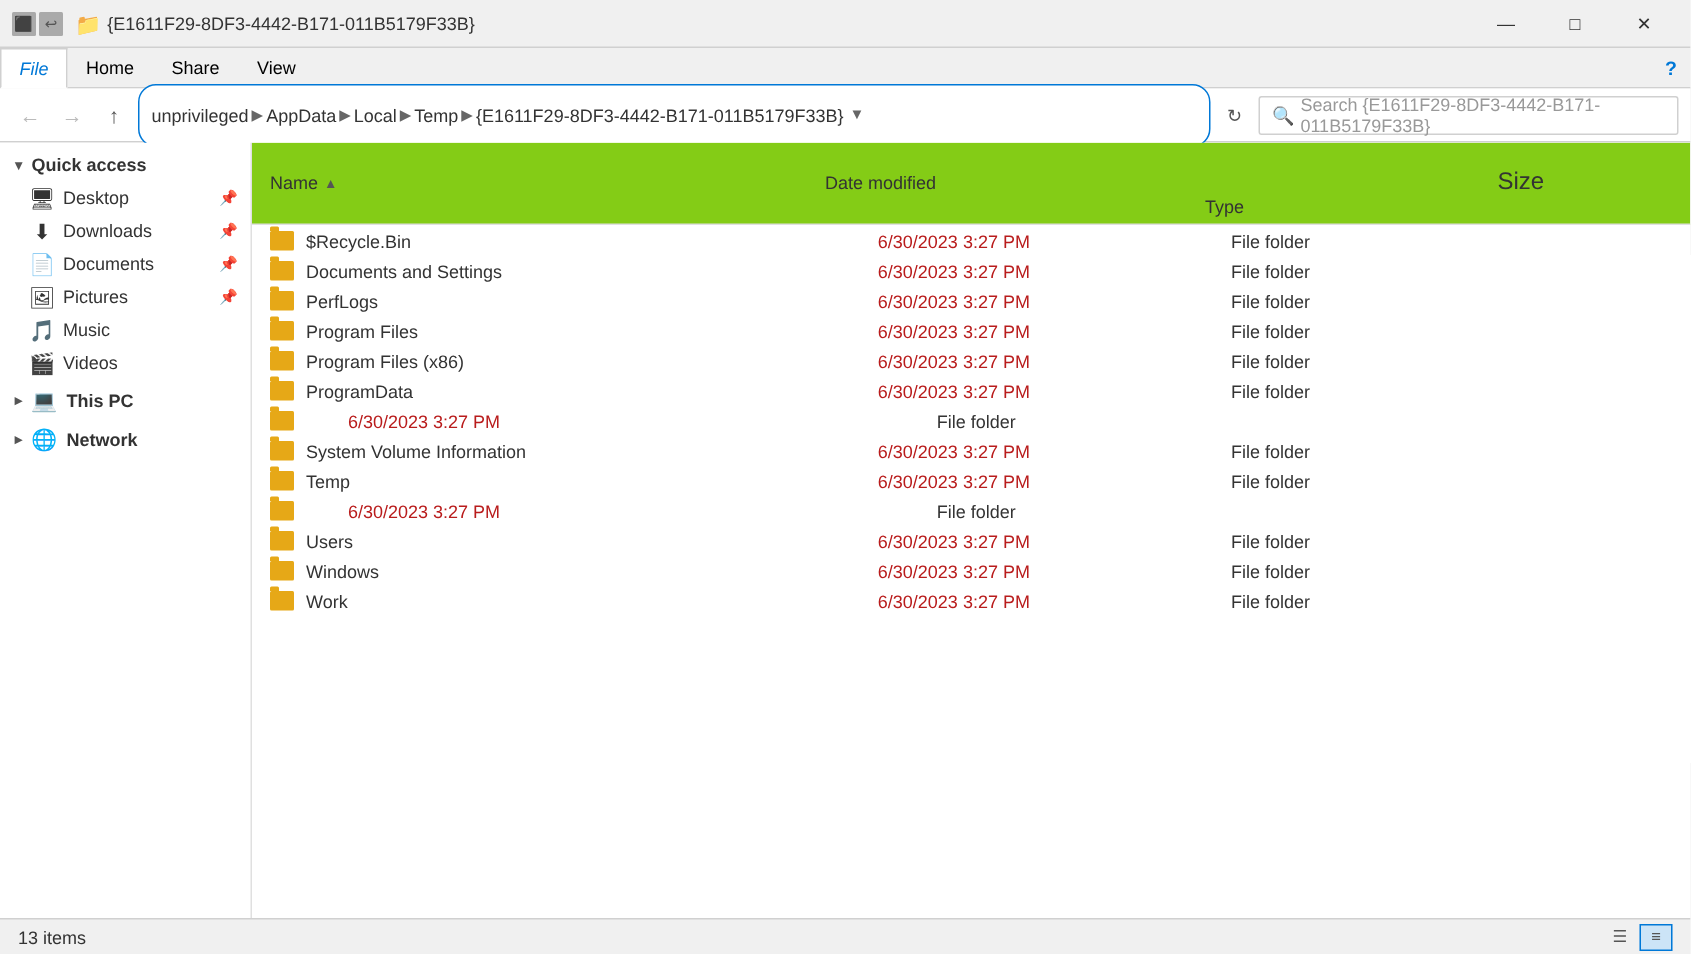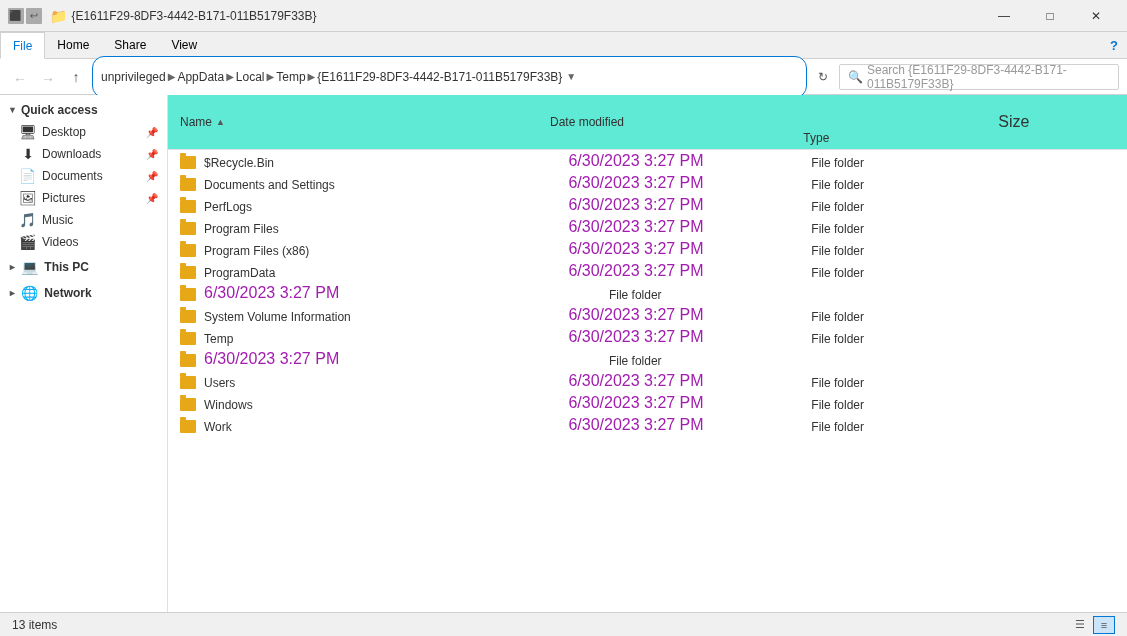--- a/index.html
+++ b/index.html
@@ -11,21 +11,21 @@
     .sys-icon { width: 16px; height: 16px; background: #aaa; border-radius: 1px; font-size: 10px; display: flex; align-items: center; justify-content: center; color: #555; cursor: pointer; }
     .title-bar-folder-icon { color: #e6a817; font-size: 14px; margin-right: 4px; }
     .title-bar-path { font-size: 12px; color: #333; flex: 1; }
     .window-controls { display: flex; gap: 0; margin-left: auto; }
     .win-btn { width: 46px; height: 32px; display: flex; align-items: center; justify-content: center; font-size: 12px; color: #333; cursor: pointer; background: transparent; }
 
     
     .ribbon { background: #f0f0f0; border-bottom: 1px solid #d0d0d0; }
     .ribbon-tabs { display: flex; height: 26px; }
     .ribbon-tab { padding: 0 12px; font-size: 12px; display: flex; align-items: center; cursor: pointer; border-right: 1px solid transparent; }
-    .ribbon-tab.active { background: white; border: 1px solid #d0d0d0; border-bottom: 1px solid white; color: #0078d7; margin-bottom: -1px; z-index: 1; }
+    .ribbon-tab.active { background: white; border: 1px solid #d0d0d0; border-bottom: 1px solid white; color: #0078d7; margin-bottom: -1px; z-index: 1; font-style: italic; }
     .ribbon-help { margin-left: auto; width: 26px; display: flex; align-items: center; justify-content: center; color: #0078d7; font-size: 13px; font-weight: bold; cursor: pointer; }
 
     
     .address-bar { background: white; height: 36px; display: flex; align-items: center; padding: 0 8px; border-bottom: 1px solid #d0d0d0; gap: 4px; }
     .nav-btn { width: 24px; height: 24px; display: flex; align-items: center; justify-content: center; border-radius: 2px; cursor: pointer; color: #555; font-size: 14px; }
     .nav-btn.disabled { color: #bbb; cursor: default; }
     .address-path { flex: 1; height: 42px; border: 1px solid #0078d7; border-radius: 12px; display: flex; align-items: center; padding: 0 8px; background: white; color: #333; font-size: 12px; }
     .address-path-parts { display: flex; align-items: center; gap: 2px; font-size: 12px; }
     .path-part { color: #333; cursor: pointer; }
     .path-sep { color: #666; font-size: 10px; }
@@ -41,34 +41,34 @@
     .sidebar { width: 168px; background: white; border-right: 1px solid #e0e0e0; overflow-y: auto; padding: 4px 0; }
     .sidebar-section { margin-bottom: 2px; }
     .sidebar-header { display: flex; align-items: center; padding: 4px 8px; font-size: 12px; font-weight: 600; color: #333; cursor: pointer; }
     .sidebar-chevron { font-size: 9px; margin-right: 4px; color: #555; }
     .sidebar-item { display: flex; align-items: center; padding: 3px 8px 3px 20px; font-size: 12px; color: #333; cursor: pointer; white-space: nowrap; }
     .sidebar-item-icon { width: 16px; height: 16px; margin-right: 6px; display: flex; align-items: center; justify-content: center; font-size: 14px; flex-shrink: 0; }
     .sidebar-item-pin { margin-left: auto; color: #888; font-size: 10px; }
 
     
     .content { flex: 1; background: white; overflow-y: auto; display: flex; flex-direction: column; }
-    .content-header { display: flex; align-items: center; padding: 4px 12px; border-bottom: 1px solid #e0e0e0; background: #5eead4; gap: 20px; }
+    .content-header { display: flex; align-items: center; padding: 4px 12px; border-bottom: 1px solid #e0e0e0; background: #84cc16; gap: 20px; }
     .col-name { flex: 3; font-size: 12px; color: #333; cursor: pointer; display: flex; align-items: center; gap: 4px; }
     .col-date { flex: 2; font-size: 12px; color: #333; cursor: pointer; }
     .col-type { flex: 1.5; font-size: 12px; color: #333; cursor: pointer; margin-top: 32px; }
     .col-size { flex: 1; font-size: 16px; color: #333; cursor: pointer; }
     .sort-arrow { font-size: 9px; color: #555; }
     .file-list { flex: 1; }
     .file-row { display: flex; align-items: flex-end; padding: 2px 12px; cursor: pointer; }
     .file-row:nth-child(even) { }
     .file-icon { width: 16px; height: 16px; margin-right: 8px; flex-shrink: 0; display: flex; align-items: center; justify-content: center; }
     .folder-icon-img { width: 16px; height: 13px; background: #e6a817; border-radius: 1px; position: relative; }
     .folder-icon-img::before { content: ''; position: absolute; top: -3px; left: 0; width: 6px; height: 3px; background: #e6a817; border-radius: 1px 1px 0 0; }
     .file-name { flex: 3; font-size: 12px; color: #333; }
-    .file-date { flex: 2; font-size: 16px; color: #a21caf; }
+    .file-date { flex: 2; font-size: 12px; color: #b91c1c; margin-left: 28px; }
     .file-type { flex: 1.5; font-size: 12px; color: #333; }
     .file-size { flex: 1; font-size: 12px; color: #333; }
 
     
     .status-bar { height: 24px; background: #f0f0f0; border-top: 1px solid #d0d0d0; display: flex; align-items: center; padding: 0 12px; font-size: 12px; color: #333; }
     .status-bar-right { margin-left: auto; display: flex; gap: 2px; }
     .view-btn { width: 22px; height: 18px; display: flex; align-items: center; justify-content: center; cursor: pointer; border: 1px solid transparent; font-size: 11px; color: #555; }
     .view-btn.active { background: #cce4f7; border-color: #0078d7; }
   </style>
 </head>

